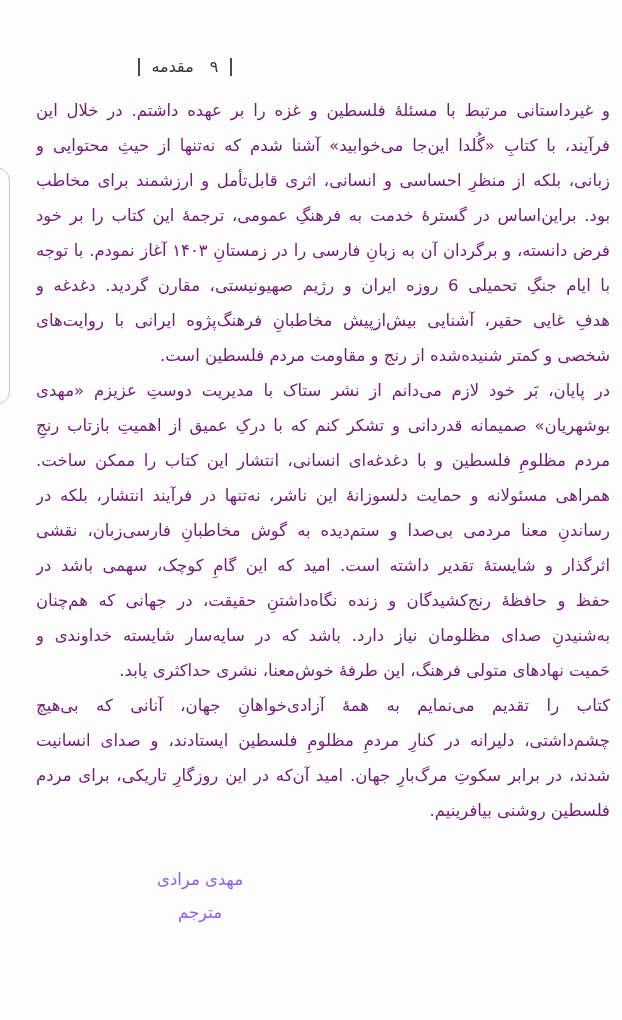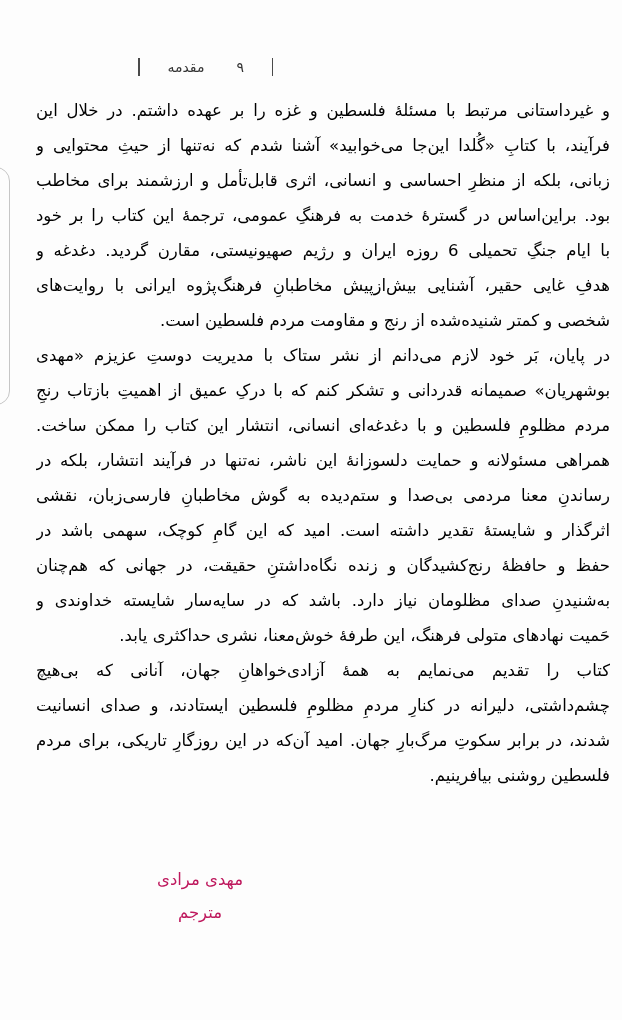--- a/index.html
+++ b/index.html
@@ -22,22 +22,22 @@
   }
   
   .running-header {
     position: absolute;
     left: 138px;
     top: 56px;
     height: 22px;
     display: flex;
     direction: ltr;
     align-items: center;
-    gap: 28px;
-    font-size: 14px;
+    gap: 12px;
+    font-size: 16px;
     color: #333333;
   }
   .header-bar {
     width: 1.5px;
     height: 18px;
     background: #4a4a4a;
   }
   .header-title, .header-pagenum {
     direction: rtl;
     line-height: 22px;
@@ -62,40 +62,40 @@
     position: absolute;
     left: 36px;
     top: 93px;
     width: 574px;
     direction: rtl;
   }
   .line {
     height: 35px;
     line-height: 35px;
     font-size: 16.5px;
-    color: #000000;
+    color: #701a75;
     text-align: justify;
     text-align-last: justify;
     overflow: hidden;
     white-space: normal;
   }
   .line.para-end {
     text-align-last: right;
   }
 
   
   .signature {
     position: absolute;
     left: 100px;
     top: 863px;
     width: 200px;
     text-align: center;
     direction: rtl;
     font-size: 16.5px;
-    color: #be185d;
+    color: #8b5cf6;
   }
   .signature .sig-name { line-height: 33px; }
   .signature .sig-role { line-height: 33px; }
 </style>
 </head>
 <body>
 
 <div class="page">
 
   <div class="running-header">
@@ -105,20 +105,21 @@
     <span class="header-bar"></span>
   </div>
 
   <div class="edge-panel"></div>
 
   <div class="text-block">
     <div class="line">و غیرداستانی مرتبط با مسئلهٔ فلسطین و غزه را بر عهده داشتم. در خلال این</div>
     <div class="line">فرآیند، با کتابِ «گُلدا این‌جا می‌خوابید» آشنا شدم که نه‌تنها از حیثِ محتوایی و</div>
     <div class="line">زبانی، بلکه از منظرِ احساسی و انسانی، اثری قابل‌تأمل و ارزشمند برای مخاطب</div>
     <div class="line">بود. براین‌اساس در گسترهٔ خدمت به فرهنگِ عمومی، ترجمهٔ این کتاب را بر خود</div>
+    <div class="line">فرض دانسته، و برگردان آن به زبانِ فارسی را در زمستانِ ۱۴۰۳ آغاز نمودم. با توجه</div>
     <div class="line">با ایام جنگِ تحمیلی 6 روزه ایران و رژیم صهیونیستی، مقارن گردید. دغدغه و</div>
     <div class="line">هدفِ غایی حقیر، آشنایی بیش‌ازپیش مخاطبانِ فرهنگ‌پژوه ایرانی با روایت‌های</div>
     <div class="line para-end">شخصی و کمتر شنیده‌شده از رنج و مقاومت مردم فلسطین است.</div>
     <div class="line">در پایان، بَر خود لازم می‌دانم از نشر ستاک با مدیریت دوستِ عزیزم «مهدی</div>
     <div class="line">بوشهریان» صمیمانه قدردانی و تشکر کنم که با درکِ عمیق از اهمیتِ بازتاب رنجِ</div>
     <div class="line">مردم مظلومِ فلسطین و با دغدغه‌ای انسانی، انتشار این کتاب را ممکن ساخت.</div>
     <div class="line">همراهی مسئولانه و حمایت دلسوزانهٔ این ناشر، نه‌تنها در فرآیند انتشار، بلکه در</div>
     <div class="line">رساندنِ معنا مردمی بی‌صدا و ستم‌دیده به گوش مخاطبانِ فارسی‌زبان، نقشی</div>
     <div class="line">اثرگذار و شایستهٔ تقدیر داشته است. امید که این گامِ کوچک، سهمی باشد در</div>
     <div class="line">حفظ و حافظهٔ رنج‌کشیدگان و زنده نگاه‌داشتنِ حقیقت، در جهانی که هم‌چنان</div>

